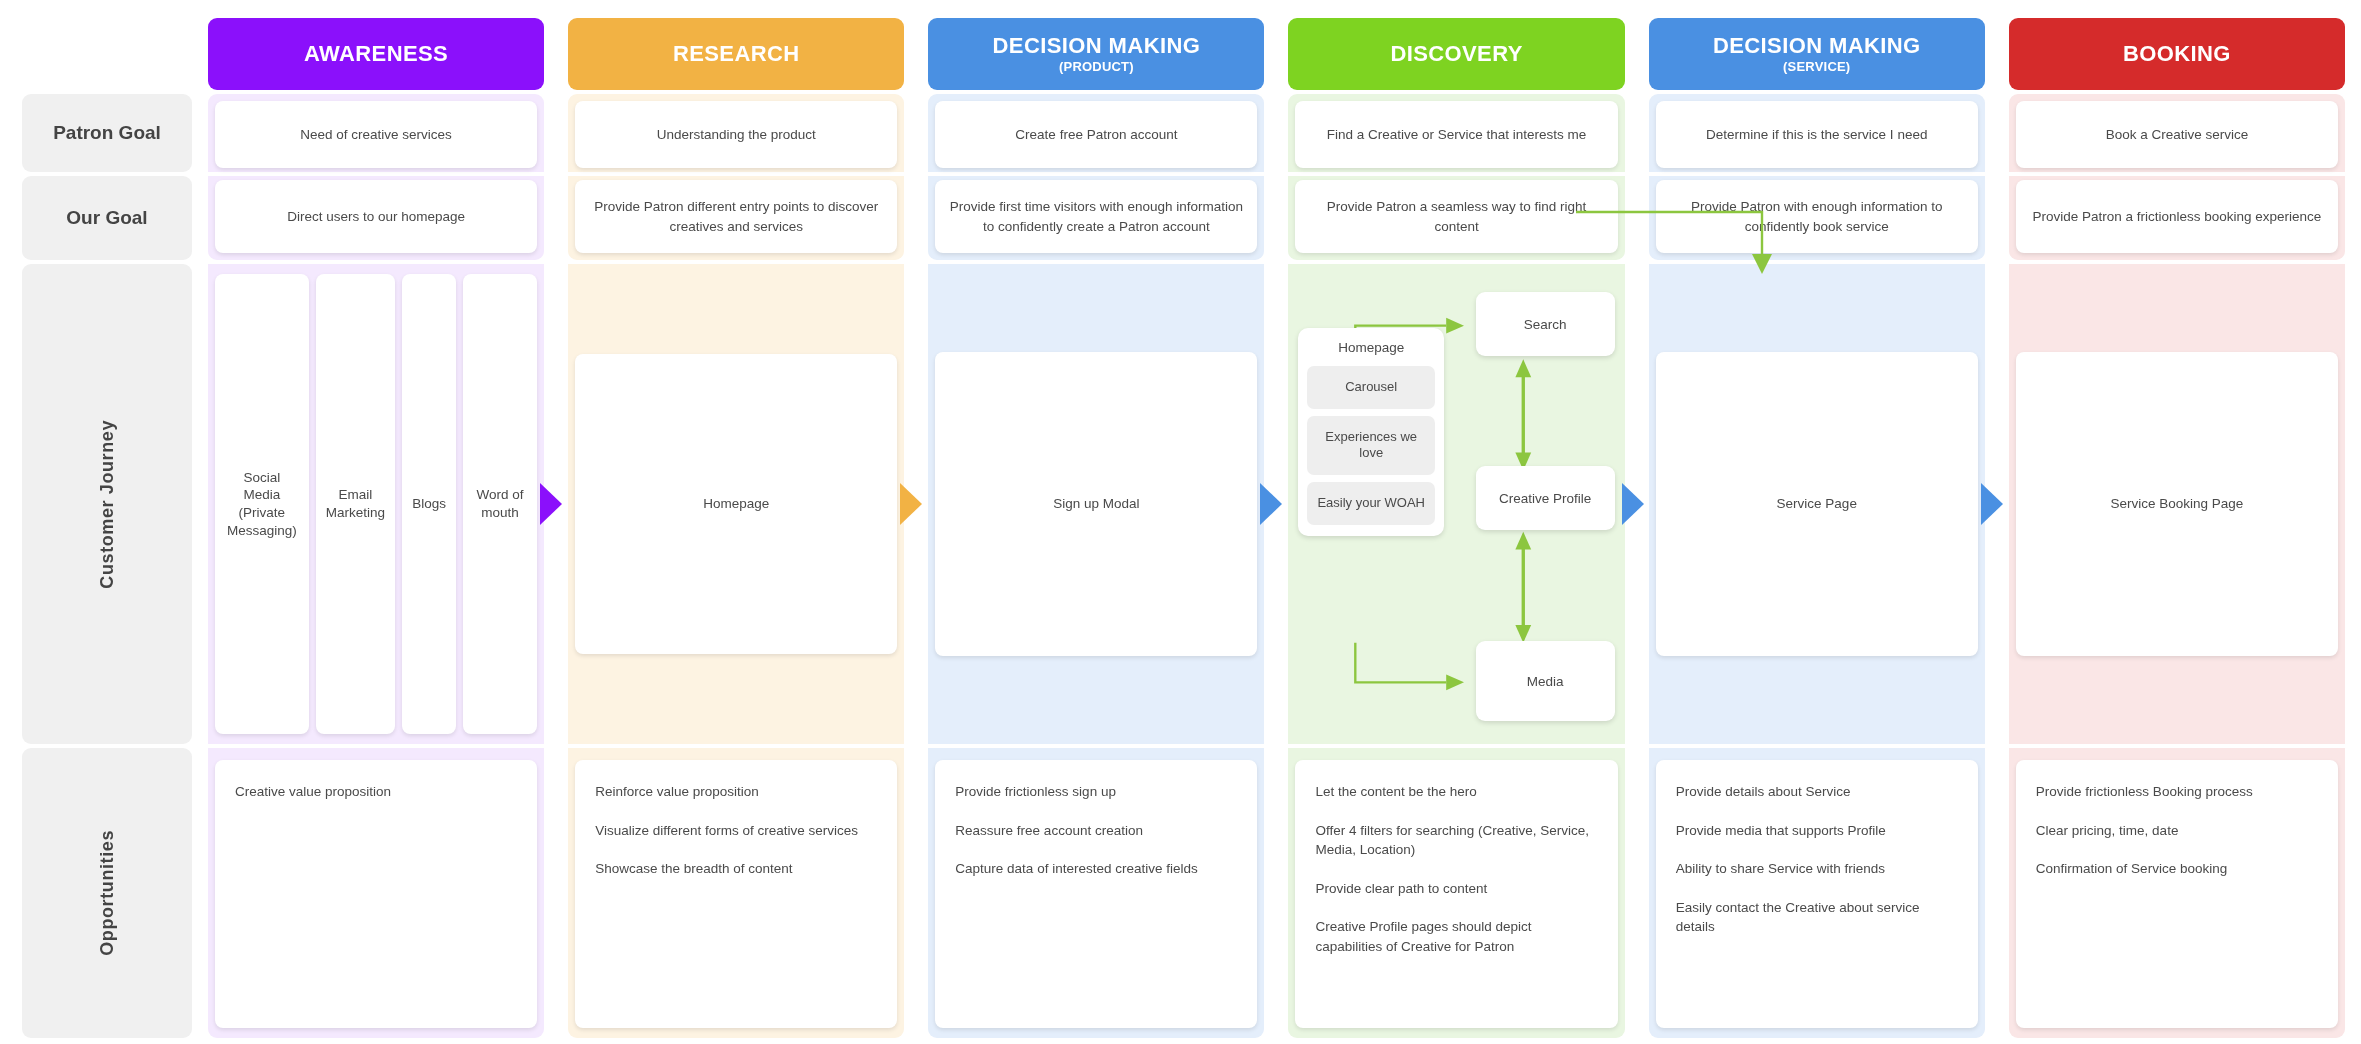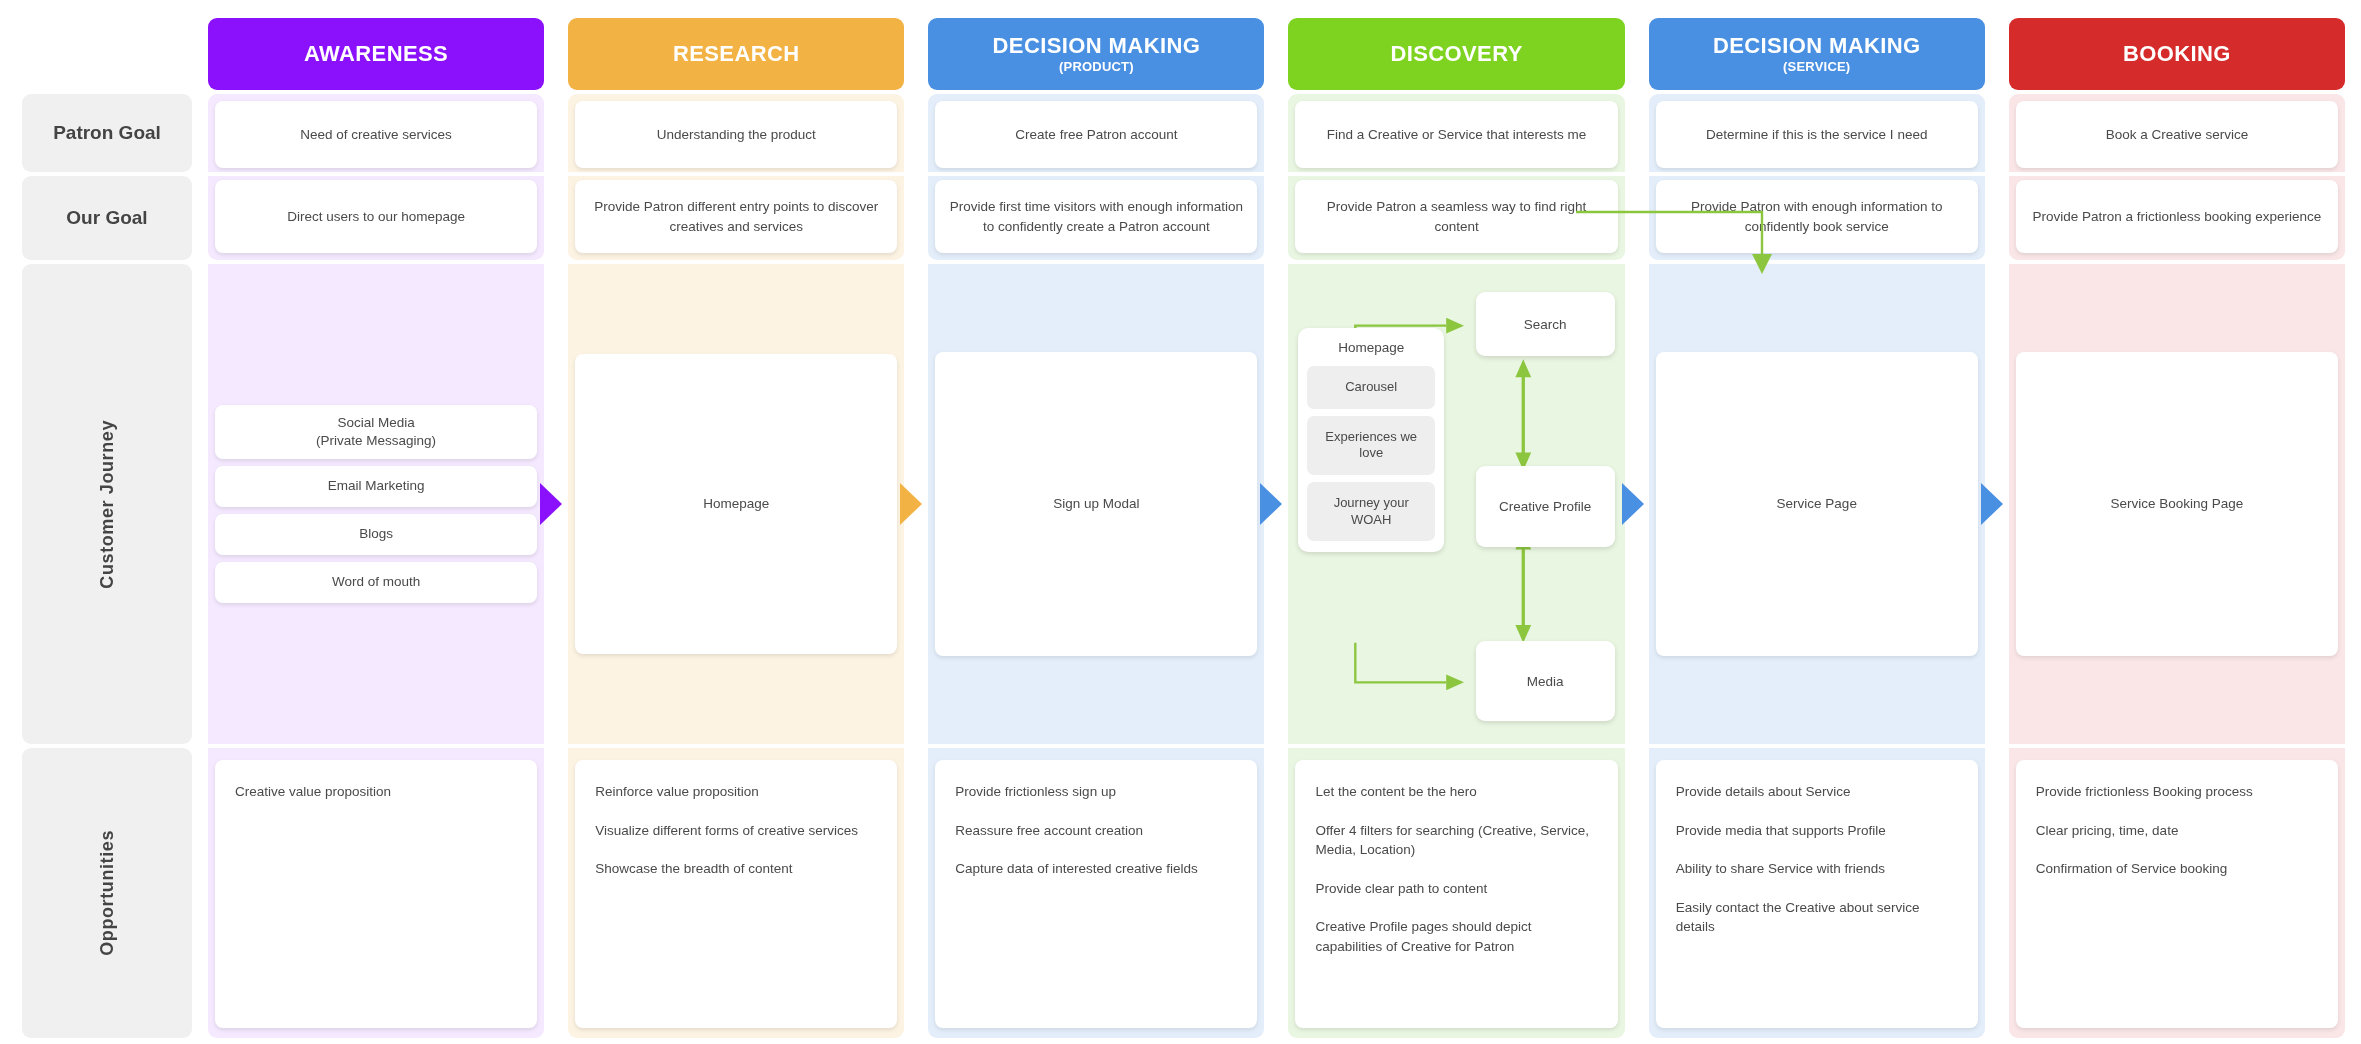--- a/index.html
+++ b/index.html
@@ -137,21 +137,21 @@
   }
   .opps-card li {
     list-style: none;
     color: #4a4a4a;
     font-size: 13.5px;
     line-height: 1.45;
     text-align: left;
   }
 
   
-  .jwrap { display: flex; flex-direction: column; height: 100%; justify-content: center; gap: 8px; }
+  .jwrap { display: flex; height: 100%; justify-content: center; gap: 8px; }
   .jwrap.big { padding: 78px 0; }
 
   
   .jwrap.aware { gap: 7px; padding: 0; justify-content: center; }
   .jwrap.aware .chip { min-height: 41px; }
 
   .jwrap.research { gap: 8px; padding: 80px 0; }
   .jwrap.research .card { min-height: 80px; }
 
   
@@ -183,21 +183,21 @@
     box-shadow: 0 2px 5px rgba(0,0,0,.13);
     display: flex;
     align-items: center;
     justify-content: center;
     text-align: center;
     color: #4a4a4a;
     font-size: 13.5px;
     z-index: 4;
   }
   .d-search  { left: 56%;  top: 6px;   width: 44%;  height: 64px; }
-  .d-profile { left: 56%;  top: 180px; width: 44%;  height: 81px; }
+  .d-profile { left: 56%;  top: 180px; width: 44%;  height: 64px; }
   .d-media   { left: 56%;  top: 355px; width: 44%;  height: 80px; }
 
   .d-home {
     position: absolute;
     left: 0; top: 42px; width: 46%;
     background: #ffffff;
     border-radius: 10px;
     box-shadow: 0 2px 5px rgba(0,0,0,.13);
     padding: 9px 9px 11px;
     display: flex; flex-direction: column; gap: 7px;
@@ -358,21 +358,21 @@
       </svg>
 
       <div class="d-box d-search">Search</div>
       <div class="d-box d-profile">Creative Profile</div>
       <div class="d-box d-media">Media</div>
 
       <div class="d-home">
         <div class="hd">Homepage</div>
         <div class="d-sub">Carousel</div>
         <div class="d-sub">Experiences we love</div>
-        <div class="d-sub">Journey your WOAH</div>
+        <div class="d-sub">Easily your WOAH</div>
       </div>
     </div>
     <div class="flow-arrow fa-blue" style="right:-19px;"></div>
   </div>
 
   <div class="cell c4 journey">
     <div class="jwrap big">
       <div class="card">Service Page</div>
     </div>
     <div class="flow-arrow fa-blue"></div>

